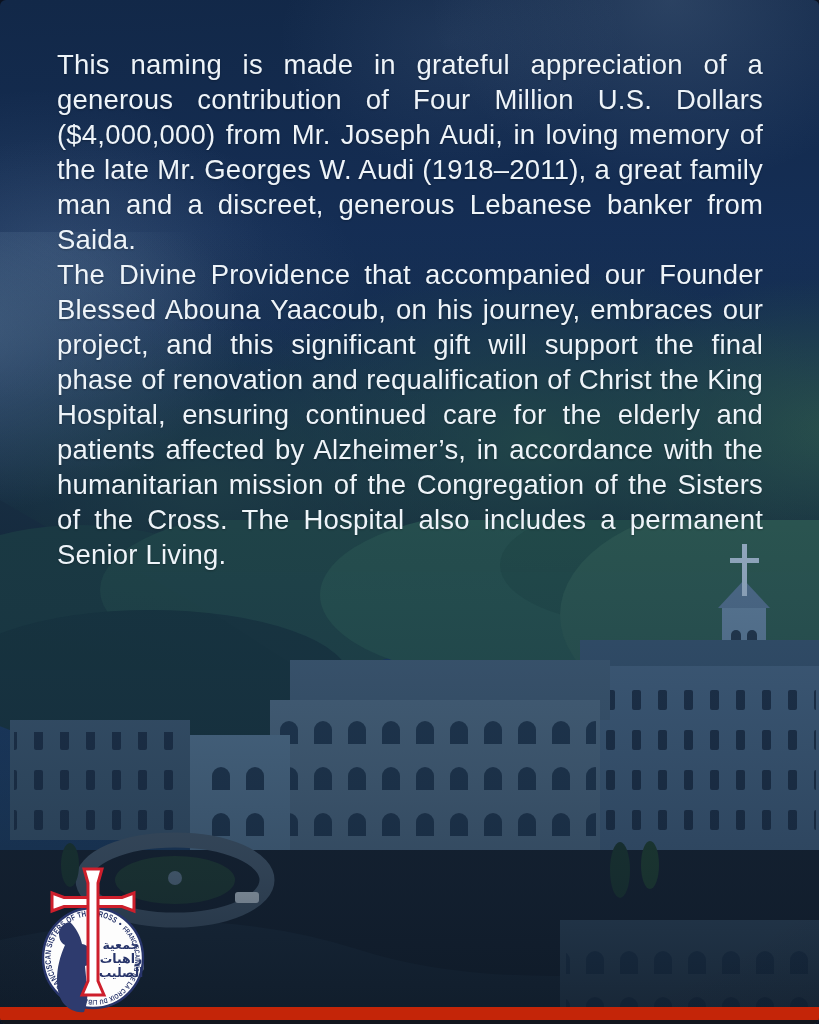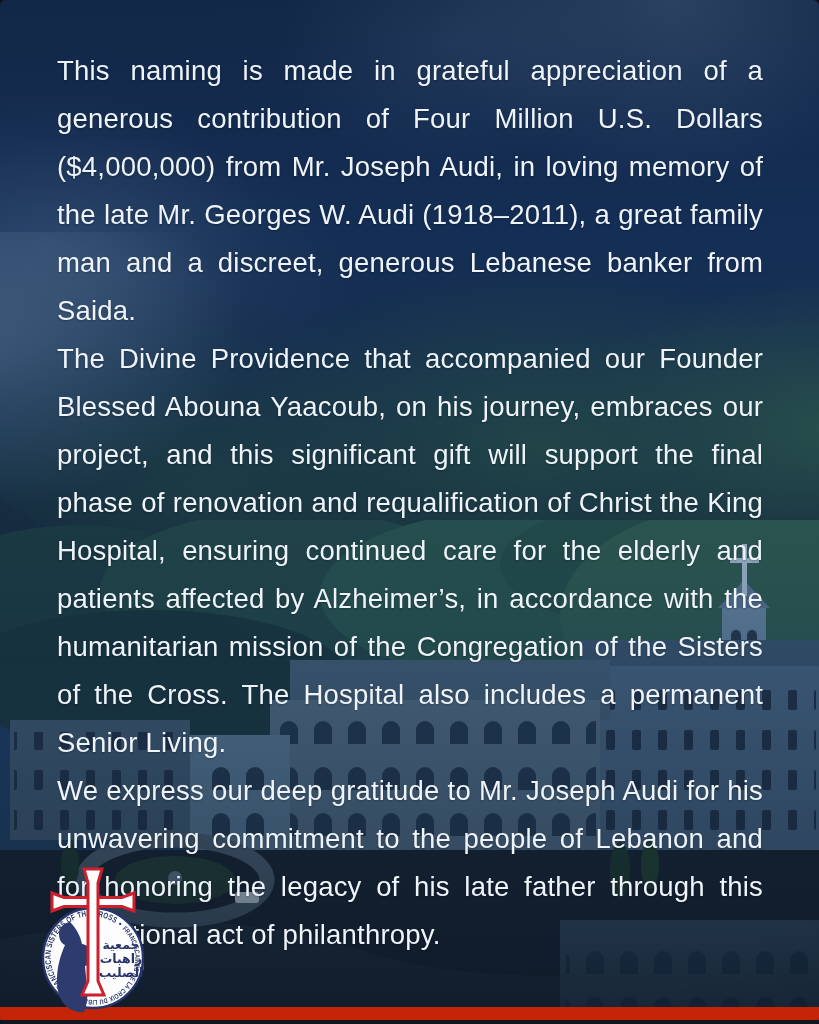--- a/index.html
+++ b/index.html
@@ -32,21 +32,21 @@
     clip-path:polygon(0 32%, 16% 48%, 34% 62%, 52% 80%, 70% 100%, 0 100%);
     opacity:.9;
   }
   .hospital{position:absolute;left:0;top:520px;width:819px;height:504px;z-index:3;}
   .vignette{
     position:absolute;inset:0;z-index:4;pointer-events:none;
     background:radial-gradient(125% 95% at 50% 42%, transparent 62%, rgba(5,12,24,.32) 100%);
   }
   .content{position:absolute;left:57px;right:56px;top:47px;z-index:5;}
   .para{
-    margin:0;font-size:27.5px;line-height:48px;letter-spacing:.2px;
+    margin:0;font-size:27.5px;line-height:35px;letter-spacing:.2px;
     text-align:justify;color:var(--text,#eef4f9);
     text-shadow:0 1px 2px rgba(0,0,0,.25);
   }
   .para-gap{}
   .stripe{position:absolute;left:0;top:1007px;width:100%;height:13px;z-index:7;background:var(--stripe-red,#c42508);}
   .footer-bar{position:absolute;left:0;top:1020px;width:100%;height:4px;z-index:7;background:var(--footer-dark,#12161d);}
   .logo{position:absolute;left:8px;top:853px;width:170px;height:190px;z-index:9;}
   .logo .ring{fill:var(--logo-bg,#fdfdfd);stroke:var(--logo-navy,#28356b);stroke-width:2.4;}
   .logo .arc{fill:var(--logo-navy,#28356b);font-family:"Liberation Sans",sans-serif;font-weight:bold;}
   .logo .en{font-size:8.2px;letter-spacing:.35px;}
@@ -139,21 +139,20 @@
     </g>
 
     <rect width="819" height="504" fill="url(#fadeTop)"></rect>
   </svg>
 
   <div class="vignette"></div>
 
   <div class="content">
     <p class="para">This naming is made in grateful appreciation of a generous contribution of Four Million U.S. Dollars ($4,000,000) from Mr. Joseph Audi, in loving memory of the late Mr. Georges W. Audi (1918–2011), a great family man and a discreet, generous Lebanese banker from Saida.</p>
     <p class="para para-gap">The Divine Providence that accompanied our Founder Blessed Abouna Yaacoub, on his journey, embraces our project, and this significant gift will support the final phase of renovation and requalification of Christ the King Hospital, ensuring continued care for the elderly and patients affected by Alzheimer’s, in accordance with the humanitarian mission of the Congregation of the Sisters of the Cross. The Hospital also includes a permanent Senior Living.</p>
-    <p class="para">We express our deep gratitude to Mr. Joseph Audi for his unwavering commitment to the people of Lebanon and for honoring the legacy of his late father through this exceptional act of philanthropy.</p>
   </div>
 
   <div class="stripe"></div>
   <div class="footer-bar"></div>
 
   <svg class="logo" viewBox="0 0 170 190" aria-hidden="true">
     <defs>
       <path id="arcPath" d="M59.8,137.3 A41,41 0 1 1 110.2,72.7 A41,41 0 1 1 59.8,137.3" fill="none"></path>
     </defs>
 

